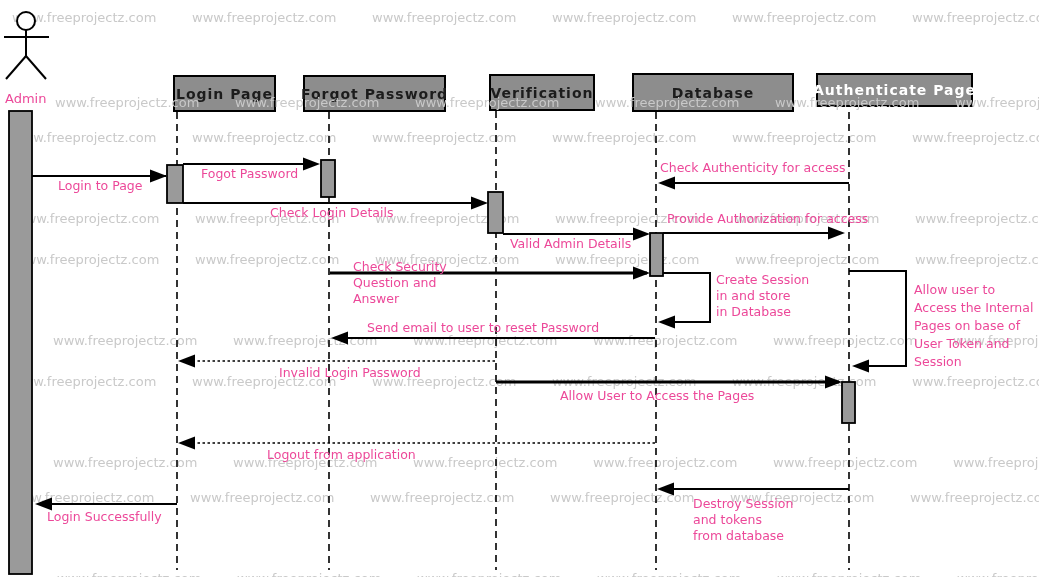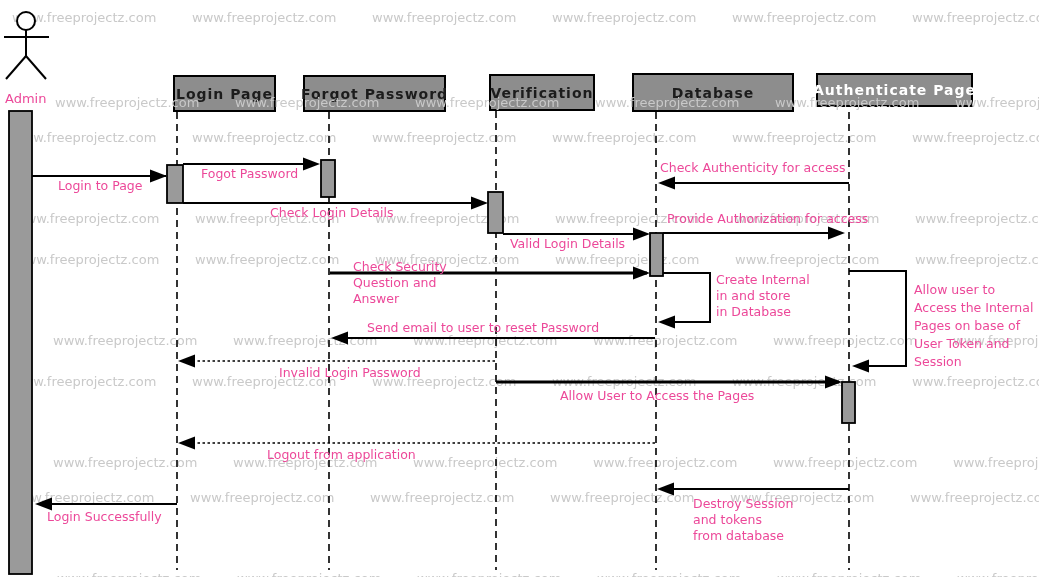--- a/index.html
+++ b/index.html
@@ -213,25 +213,25 @@
       </g>
     </g>
   </svg>
 
   <div class="lbl admin-lbl">Admin</div>
   <div class="lbl m1">Login to Page</div>
   <div class="lbl m2">Fogot Password</div>
   <div class="lbl m3">Check Login Details</div>
   <div class="lbl m4">Check Authenticity for access</div>
   <div class="lbl m5">Provide Authorization for access</div>
-  <div class="lbl m6">Valid Login Details</div>
+  <div class="lbl m6">Valid Admin Details</div>
   <div class="lbl m7">Check Security
 Question and
 Answer</div>
-  <div class="lbl m8">Create Internal
+  <div class="lbl m8">Create Session
 in and store
 in Database</div>
   <div class="lbl m9">Send email to user to reset Password</div>
   <div class="lbl m10">Allow user to
 Access the Internal
 Pages on base of
 User Token and
 Session</div>
   <div class="lbl m11">Invalid Login Password</div>
   <div class="lbl m12">Allow User to Access the Pages</div>

